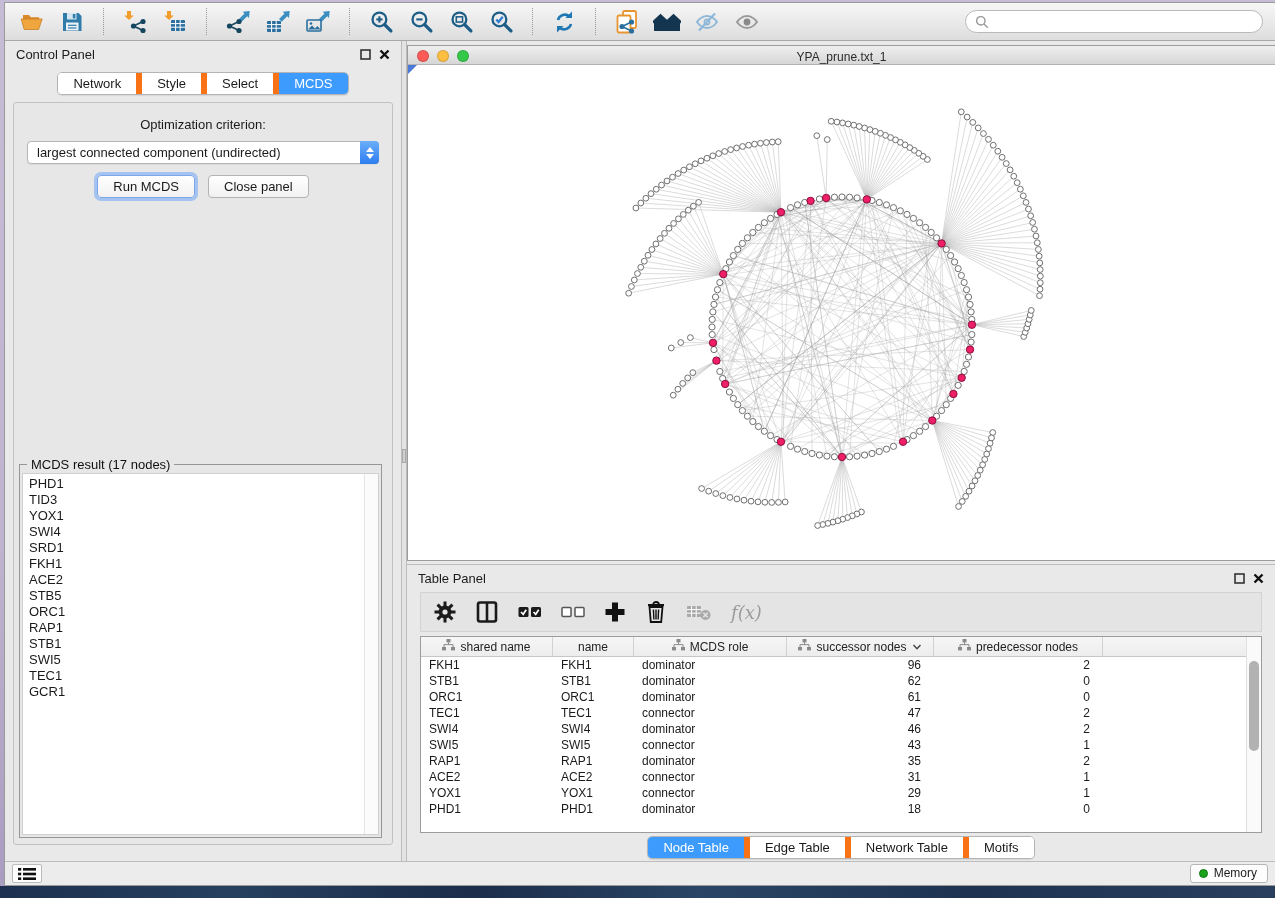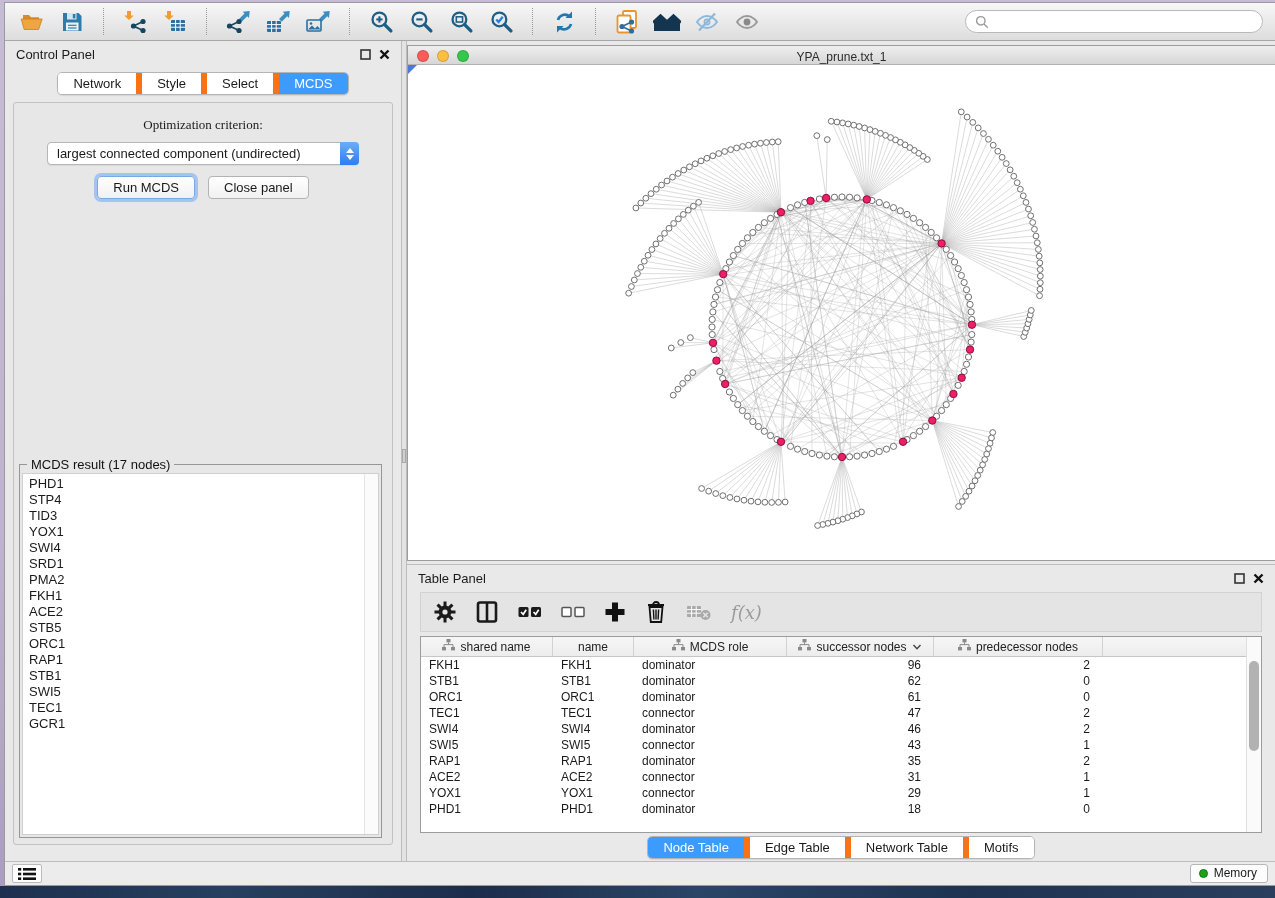--- a/index.html
+++ b/index.html
@@ -45,23 +45,23 @@
   .ph-icon { display:flex; align-items:center; cursor:pointer; }
   .cp-tabs-row { display:flex; justify-content:center; padding:5px 0 7px; }
   .seg { display:inline-flex; background:#fff; border:1px solid #b4b4b4; border-radius:5px; overflow:hidden; box-shadow:0 1px 1px rgba(0,0,0,.08); }
   .seg-item { padding:3px 15px; font-size:13px; border-right:6px solid #f97316; cursor:pointer; background:#fff; color:#1a1a1a; white-space:nowrap; }
   .seg-item:last-child { border-right:none; }
   .seg-item.active { background:#3d9bfd; color:#fff; }
   .cp-body {
     flex:1; margin:0 8px 16px 8px; background:#e7e7e7;
     border:1px solid #c2c2c2; border-radius:3px; position:relative; padding-top:14px;
   }
-  .opt-label { text-align:center; font-size:13px; margin-bottom:9px;font-family:Liberation Serif, serif; }
+  .opt-label { text-align:center; font-size:13px; margin-bottom:9px; }
   .dropdown {
-    width:312px; height:23px; margin:0 auto; background:#fff; position:relative;
+    width:352px; height:23px; margin:0 auto; background:#fff; position:relative;
     border:1px solid #b6b6b6; border-radius:4px; display:flex; align-items:center;
     font-size:13px; padding:0 26px 0 9px; cursor:pointer; box-shadow:0 1px 1px rgba(0,0,0,.06);
   }
   .dd-stepper {
     position:absolute; top:-1px; right:-1px; width:19px; height:23px;
     background:linear-gradient(#6aaef9,#2e7df0); border-radius:0 4px 4px 0;
     display:flex; flex-direction:column; align-items:center; justify-content:center; gap:2px;
   }
   .dd-up { width:0; height:0; border-left:4px solid transparent; border-right:4px solid transparent; border-bottom:5px solid #fff; }
   .dd-down { width:0; height:0; border-left:4px solid transparent; border-right:4px solid transparent; border-top:5px solid #fff; }
@@ -352,26 +352,24 @@
         </div>
         <div class="btn-row">
           <button class="btn focused">Run MCDS</button>
           <button class="btn">Close panel</button>
         </div>
         <div class="result-box">
           <span class="result-legend">MCDS result (17 nodes)</span>
           <div class="result-list">
             <div class="result-items" id="result-list">
                 <div class="result-item">PHD1</div>
-                <div class="result-item">STP4</div>
                 <div class="result-item">TID3</div>
                 <div class="result-item">YOX1</div>
                 <div class="result-item">SWI4</div>
                 <div class="result-item">SRD1</div>
-                <div class="result-item">PMA2</div>
                 <div class="result-item">FKH1</div>
                 <div class="result-item">ACE2</div>
                 <div class="result-item">STB5</div>
                 <div class="result-item">ORC1</div>
                 <div class="result-item">RAP1</div>
                 <div class="result-item">STB1</div>
                 <div class="result-item">SWI5</div>
                 <div class="result-item">TEC1</div>
                 <div class="result-item">GCR1</div>
               </div>

